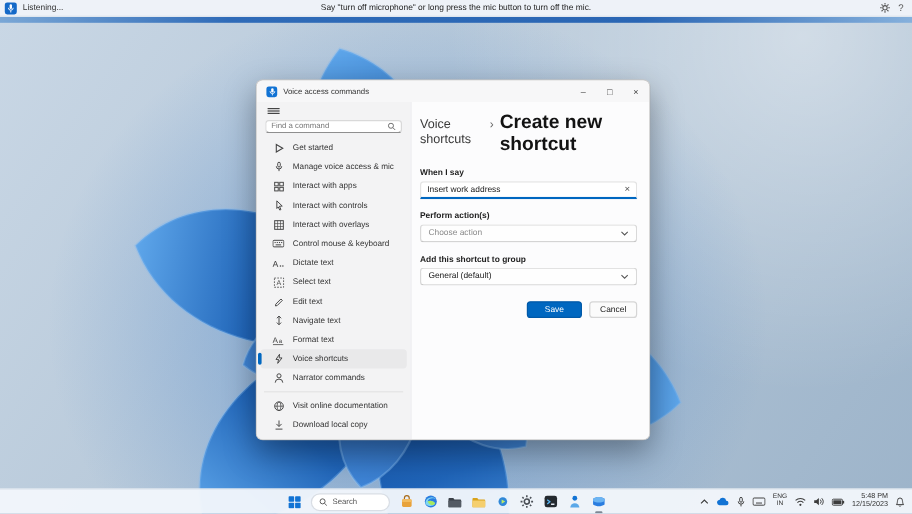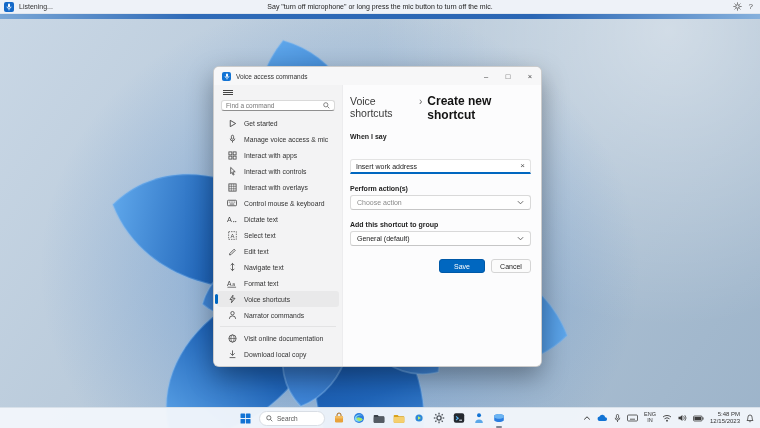--- a/index.html
+++ b/index.html
@@ -53,23 +53,23 @@
   .nicon { width:10px; height:10px; flex:0 0 10px; display:flex; align-items:center; justify-content:center; }
   .nicon svg { display:block; }
   .nav-footer { margin-top:auto; padding-bottom:4px; }
   .nav-div { height:1px; background:#e3e3e4; margin:3px 6px; }
 
   
   .main { flex:1; background:#fcfcfd; border-left:1px solid #ececee; padding:9px 10px 0 7px; display:flex; flex-direction:column; }
   .crumbs { display:flex; align-items:baseline; gap:5px; }
   .crumb-parent { font-size:10.5px; color:#3a3a3a; }
   .crumb-sep { font-size:10px; color:#666; }
-  .crumb-cur { font-size:12px; font-weight:bold; color:#131313; }
+  .crumb-cur { font-size:16px; font-weight:bold; color:#131313; }
   .f-label { font-size:7px; font-weight:bold; color:#1e1e1e; margin-top:11px; }
-  .f-input { margin-top:19px; height:15px; background:#fff; border:1px solid #e3e3e3; border-bottom:2px solid #0067c0; border-radius:3px 3px 0 0; display:flex; align-items:center; padding:0 5px; }
+  .f-input { margin-top:3px; height:15px; background:#fff; border:1px solid #e3e3e3; border-bottom:2px solid #0067c0; border-radius:3px 3px 0 0; display:flex; align-items:center; padding:0 5px; }
   .f-input input { flex:1; border:none; outline:none; font-size:7px; color:#1c1c1c; font-family:inherit; background:transparent; min-width:0; }
   .clear-x { font-size:8px; color:#555; line-height:1; }
   .dropdown { margin-top:3px; height:15px; background:#fefefe; border:1px solid #d9d9d9; border-bottom-color:#c6c6c6; border-radius:3px; display:flex; align-items:center; padding:0 6px; }
   .dd-val { flex:1; font-size:7px; color:#202020; }
   .dd-val.muted { color:#8a8a8a; }
   .btn-row { margin-top:13px; display:flex; justify-content:flex-end; gap:6px; }
   .btn { height:14px; border-radius:3px; font-size:7px; display:flex; align-items:center; justify-content:center; font-family:inherit; }
   .btn-save { width:46px; background:#0067c0; color:#fff; border:1px solid #0059a8; }
   .btn-cancel { width:40px; background:#fbfbfb; color:#222; border:1px solid #d5d5d5; }
 

